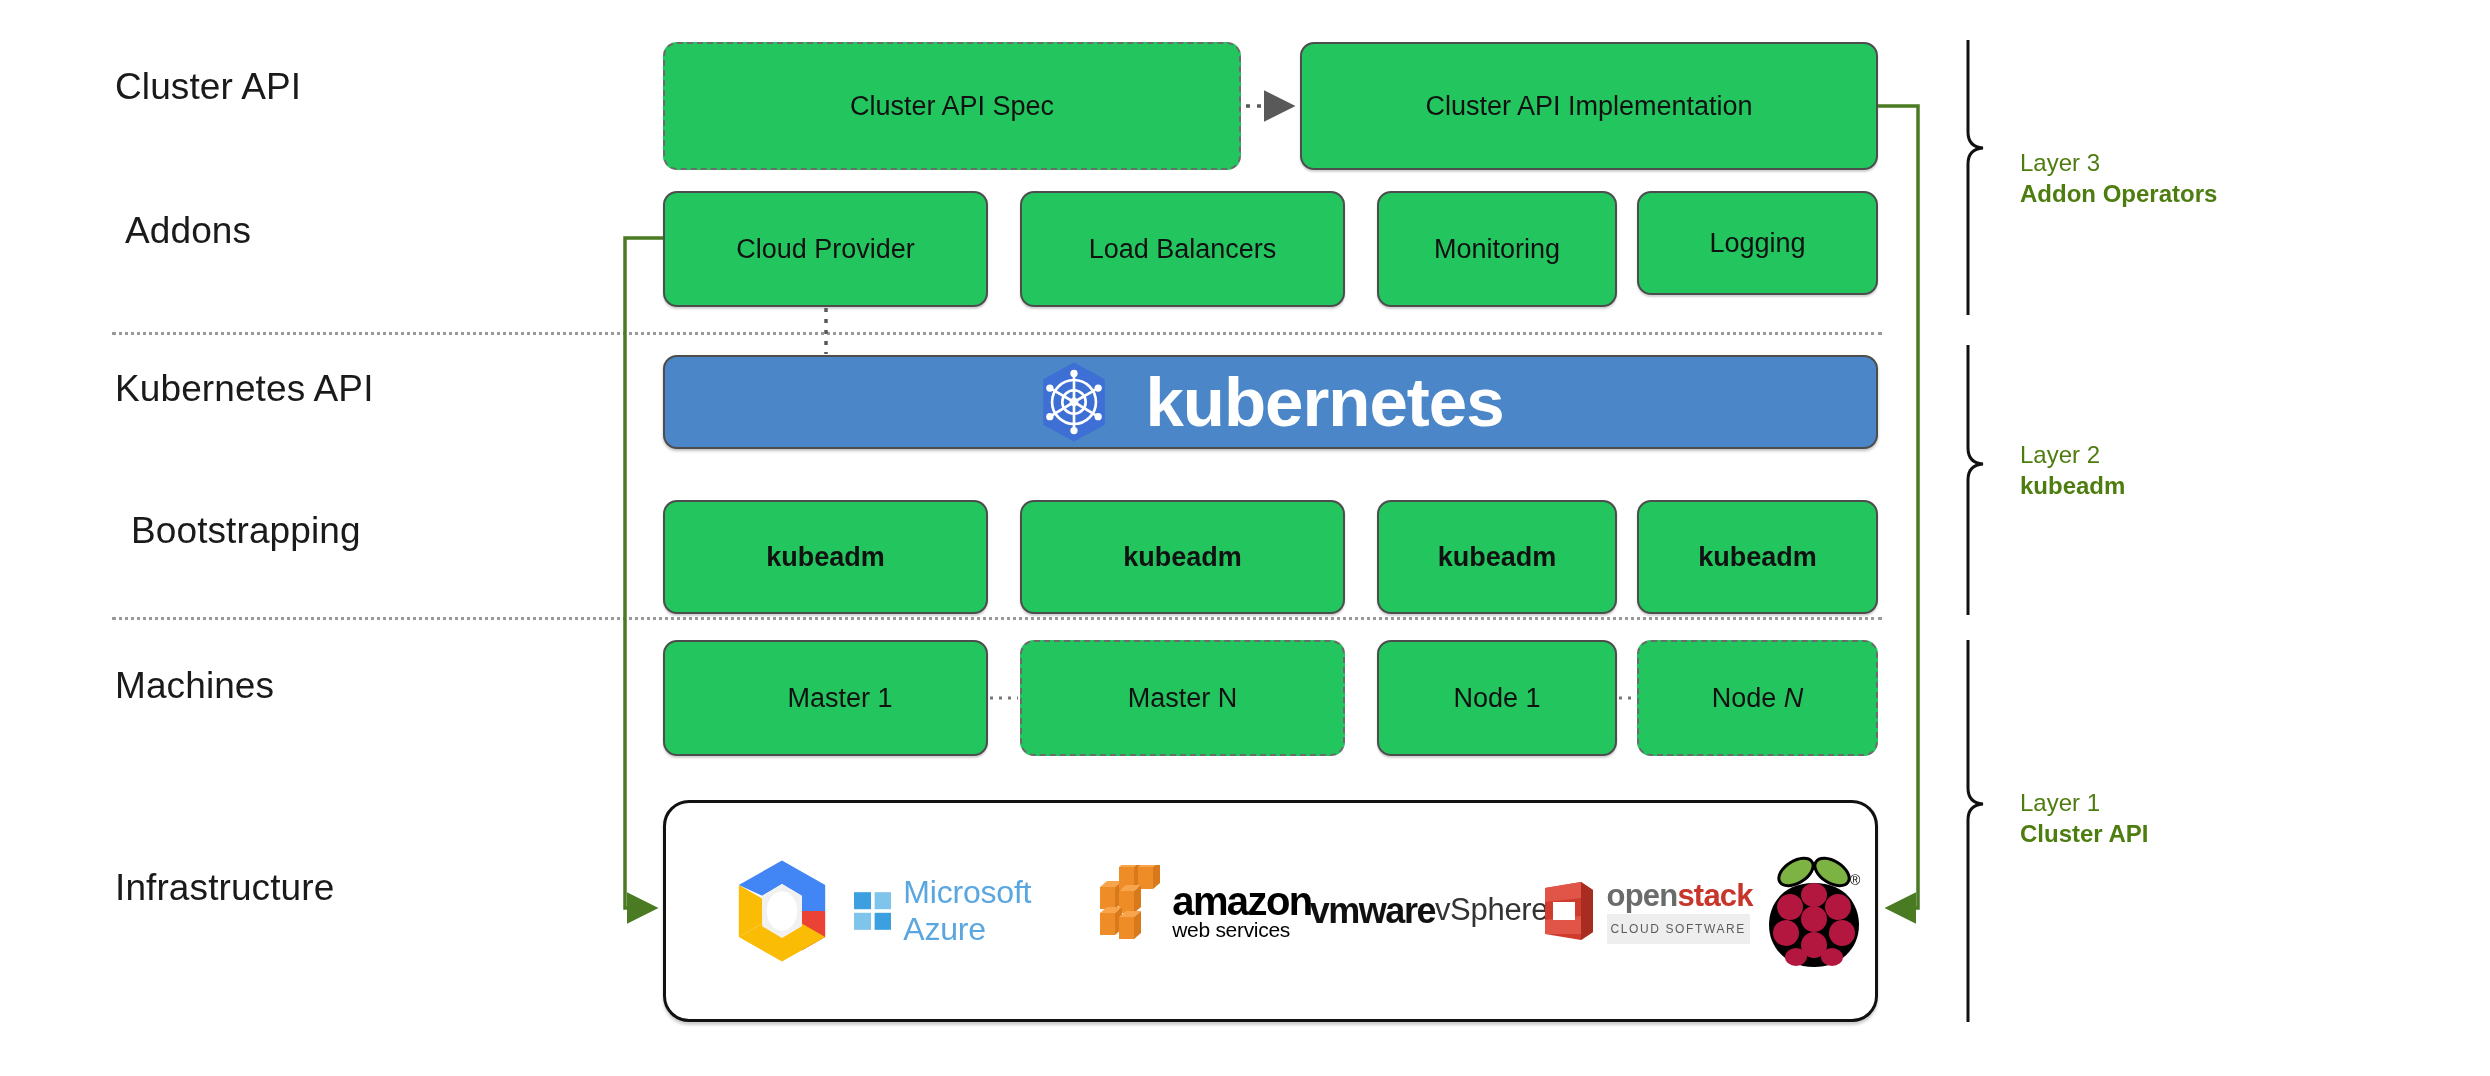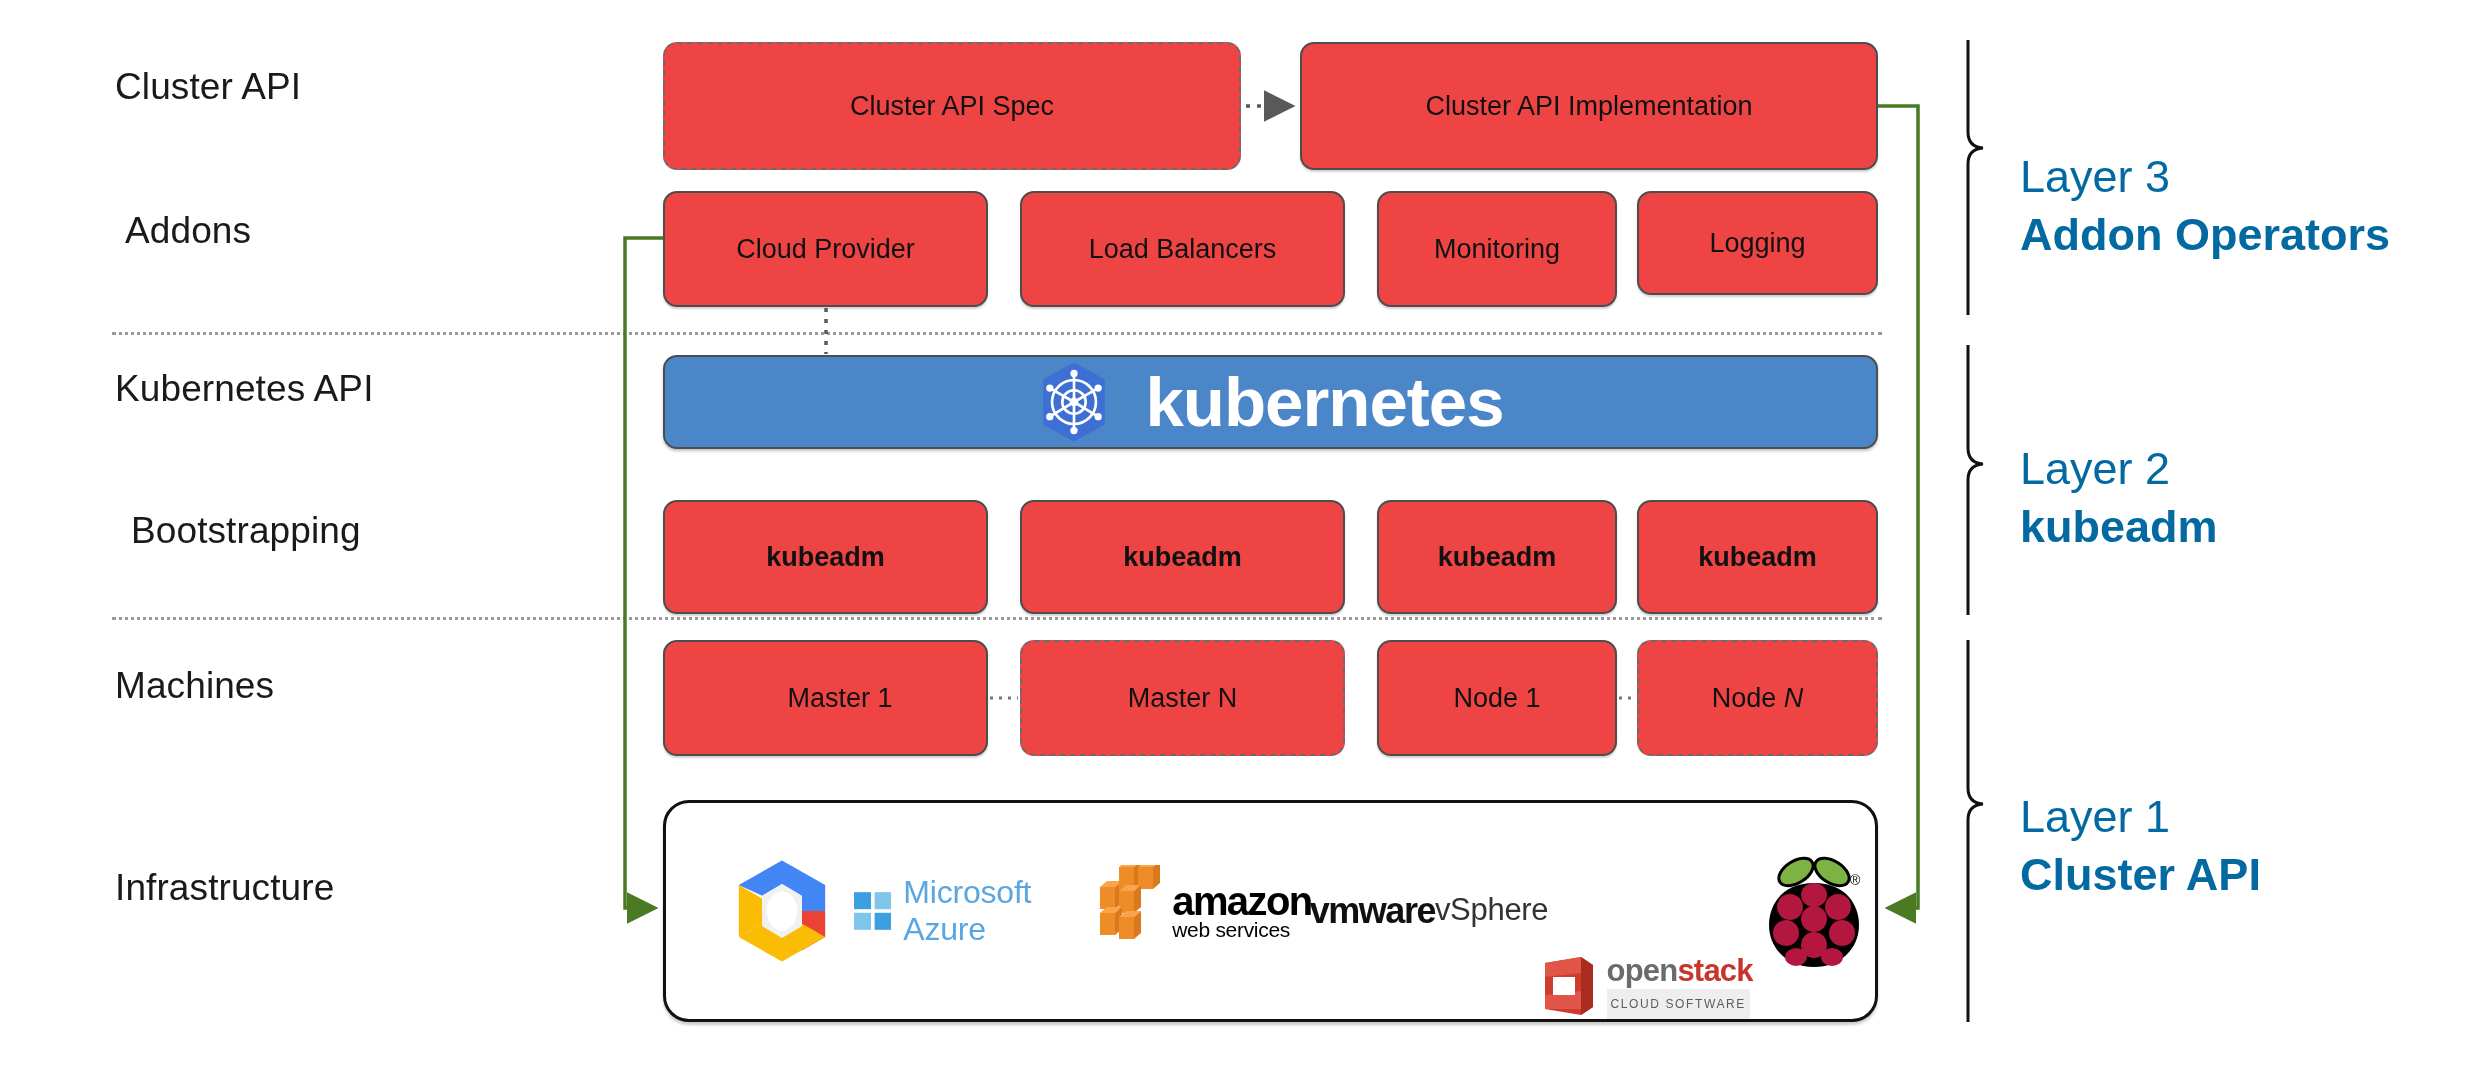--- a/index.html
+++ b/index.html
@@ -3,21 +3,21 @@
 <meta charset="utf-8">
 <style>
   html,body{margin:0;padding:0;background:#ffffff;}
   body{width:2490px;height:1076px;font-family:"Liberation Sans",sans-serif;color:#000;overflow:hidden;}
   #stage{position:relative;width:2490px;height:1076px;}
 
   
   .row-label{position:absolute;font-size:37px;line-height:1;color:#1a1a1a;white-space:nowrap;letter-spacing:.1px;}
 
   
-  .node{position:absolute;box-sizing:border-box;background:#ef4444;border:2.5px solid #4d4d4d;border-radius:14px;
+  .node{position:absolute;box-sizing:border-box;background:#22c55e;border:2.5px solid #4d4d4d;border-radius:14px;
         display:flex;align-items:center;justify-content:center;text-align:center;font-size:27px;color:#111;
         box-shadow:0 2px 2px rgba(0,0,0,.18);}
   .node.dashed{border-style:dashed;border-color:#6b6b6b;box-shadow:none;}
   .node.bold{font-weight:bold;}
   .node.italicN em{font-style:italic;}
 
   
   .k8s-banner{position:absolute;box-sizing:border-box;background:#4a86c8;border:2.5px solid #4d4d4d;border-radius:14px;
         display:flex;align-items:center;justify-content:center;gap:34px;box-shadow:0 2px 3px rgba(0,0,0,.25);}
   .k8s-word{font-size:69px;font-weight:bold;color:#ffffff;letter-spacing:-1px;line-height:1;}
@@ -27,21 +27,21 @@
         display:flex;align-items:center;box-shadow:0 3px 3px rgba(0,0,0,.2);}
   .logo-slot{display:flex;align-items:center;justify-content:center;height:100%;}
 
   
   .sep{position:absolute;height:0;border-top:3px dotted #9a9a9a;}
 
   
   svg.overlay{position:absolute;left:0;top:0;width:2490px;height:1076px;pointer-events:none;}
 
   
-  .layer-cap{position:absolute;font-size:45px;line-height:1.28;color:#0369a1;white-space:nowrap;}
+  .layer-cap{position:absolute;font-size:24px;line-height:1.28;color:#4d7c0f;white-space:nowrap;}
   .layer-cap .strong{font-weight:bold;display:block;}
 
   
   .azure-text{font-size:32px;color:#5aa6e0;letter-spacing:-.2px;}
   .vm-ware{font-size:36px;line-height:.95;letter-spacing:-1.5px;}
   .vm-ware b{font-weight:bold;color:#111;}
   .vm-sphere{font-size:31px;color:#333;line-height:1;letter-spacing:-.3px;}
   .amz-top{font-size:40px;font-weight:bold;letter-spacing:-1.6px;line-height:.9;color:#000;}
   .amz-bot{font-size:21px;font-weight:normal;letter-spacing:-.3px;color:#000;line-height:1;}
   .os-open{font-size:31px;color:#6b6b6b;font-weight:bold;letter-spacing:-.8px;}
@@ -169,21 +169,21 @@
         <rect x="9" y="9" width="46" height="46" rx="9" fill="#8cc152" opacity=".9"></rect>
         <rect x="15" y="15" width="34" height="34" rx="7" fill="#a9d46a"></rect>
         <path d="M23 19 h12 v12 h8 v14 h-12 v-12 h-8 z" fill="#f2d45c" stroke="#c9a227" stroke-width="2"></path>
       </svg>
       <span style="display:flex;flex-direction:row;align-items:flex-start;">
         <span class="vm-ware"><b>vmware</b></span>
         <span class="vm-sphere">vSphere</span>
       </span>
     </div>
 
-    <div class="logo-slot" style="width:250px;gap:8px;align-items:flex-end;">
+    <div class="logo-slot" style="width:250px;gap:8px;">
       <svg width="62" height="66" viewBox="0 0 62 66">
         <polygon points="8,10 44,4 56,12 56,54 44,62 8,56" fill="#cf3b2c"></polygon>
         <polygon points="8,10 44,4 44,20 8,24" fill="#e05548"></polygon>
         <polygon points="8,42 44,38 44,56 8,56" fill="#e05548"></polygon>
         <rect x="16" y="24" width="22" height="18" fill="#ffffff"></rect>
         <polygon points="44,4 56,12 56,54 44,62" fill="#a92c20"></polygon>
       </svg>
       <span style="display:flex;flex-direction:column;align-items:flex-start;">
         <span>
           <span class="os-open">open</span><span class="os-stack">stack</span>

